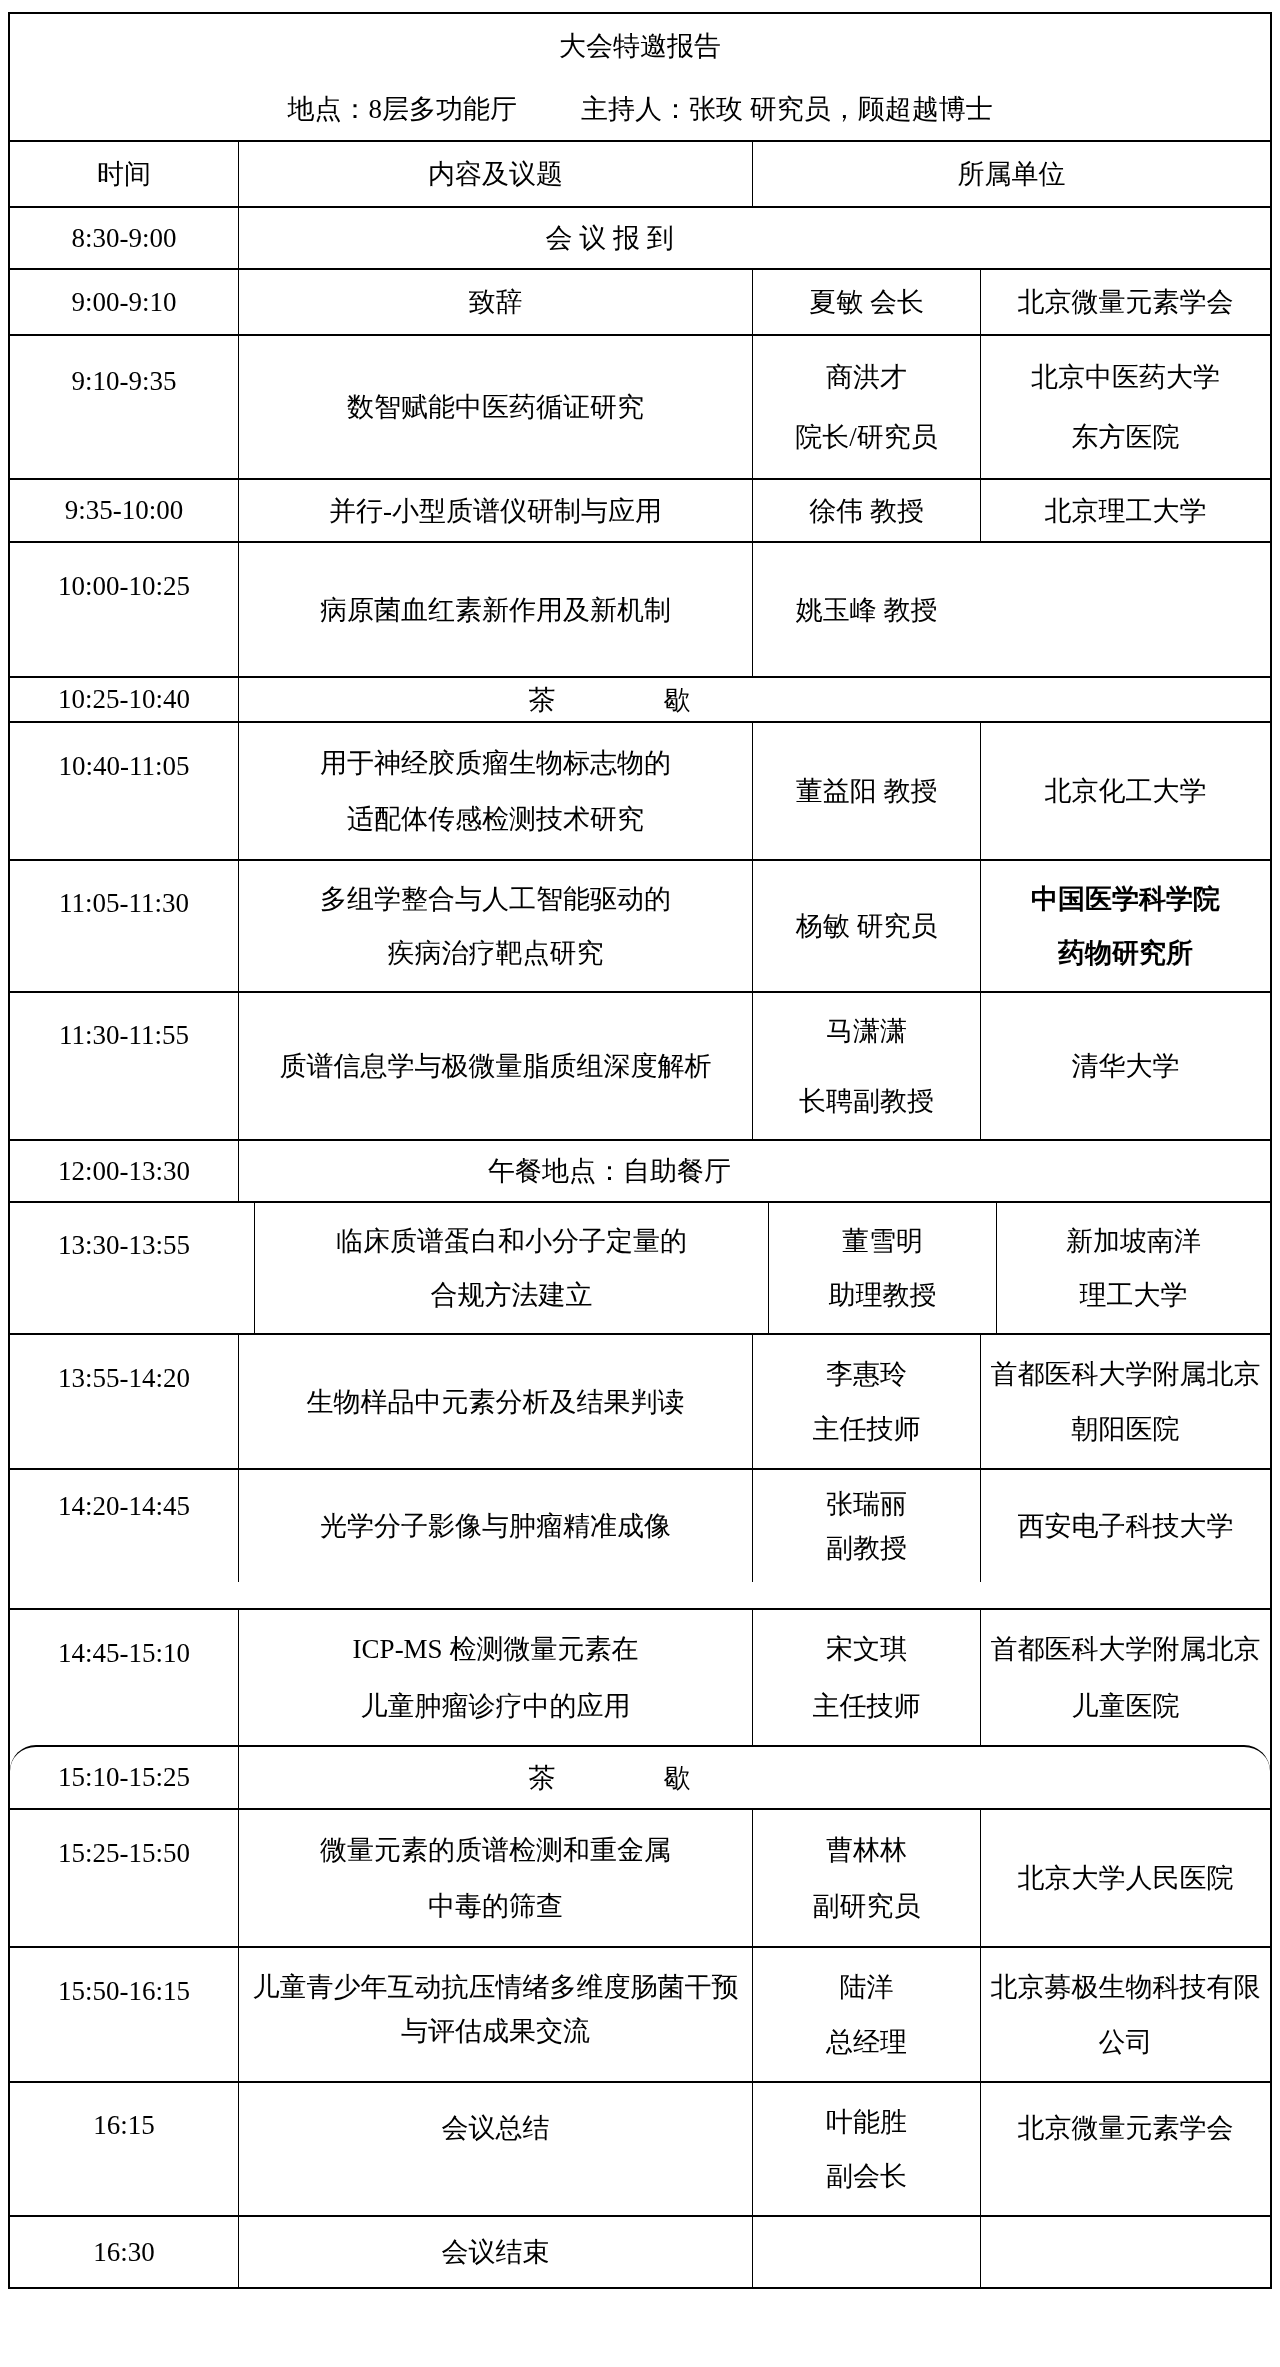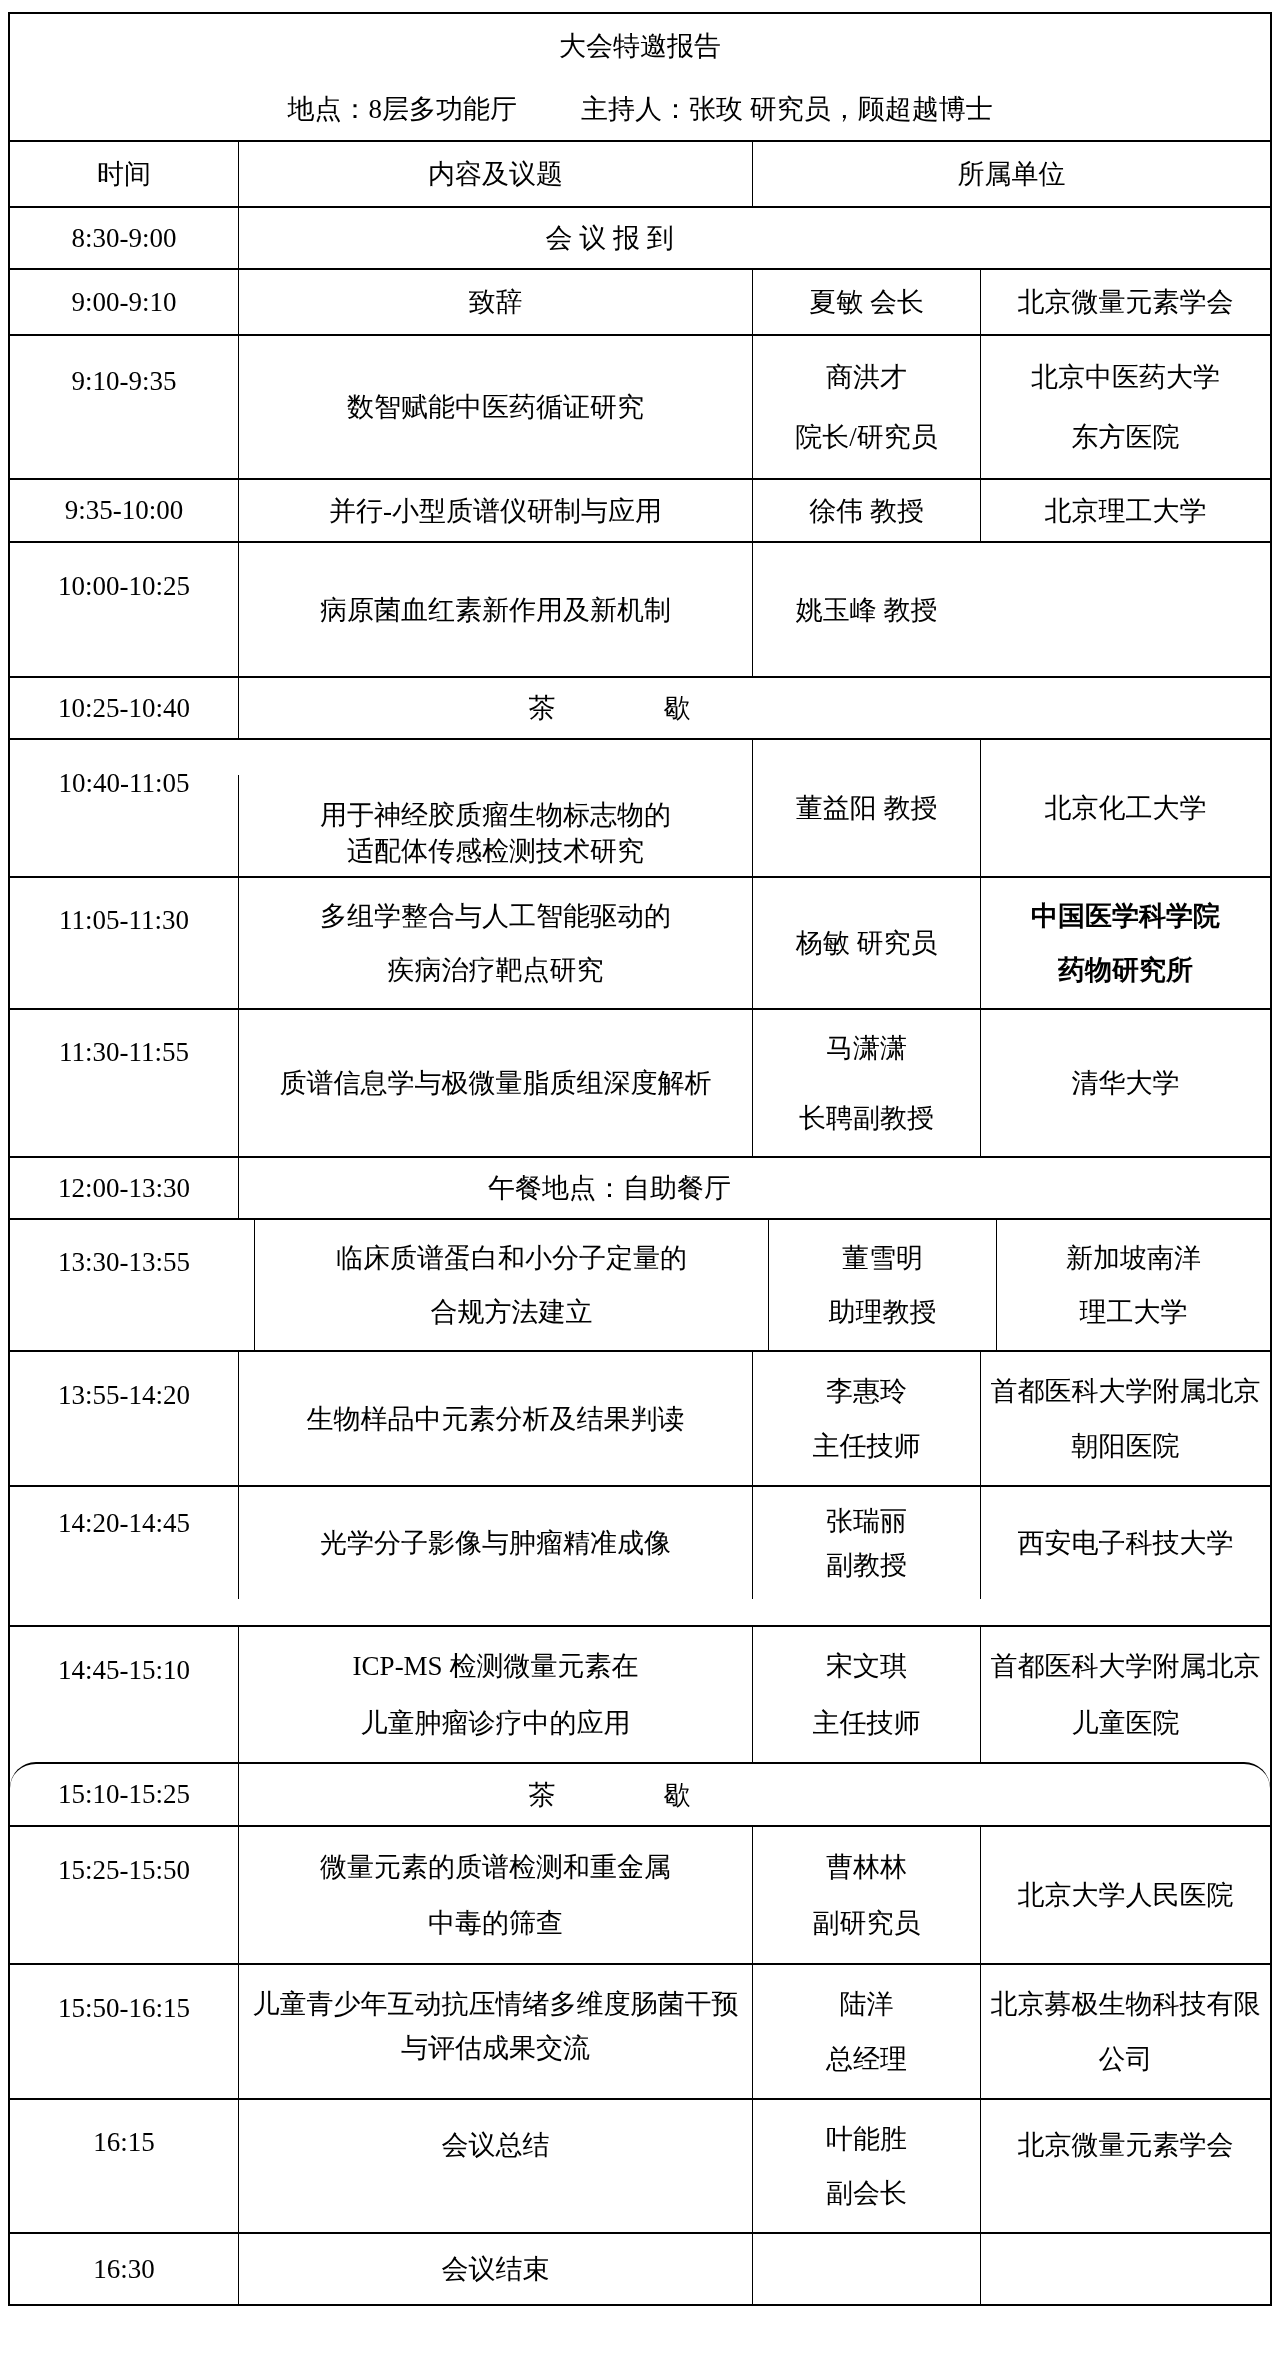--- a/index.html
+++ b/index.html
@@ -93,27 +93,27 @@
           <div class="cell time"><span class="line">9:35-10:00</span></div>
           <div class="cell topic"><span class="line">并行-小型质谱仪研制与应用</span></div>
           <div class="cell presenter"><span class="line">徐伟 教授</span></div>
           <div class="cell unit"><span class="line">北京理工大学</span></div>
         </div>
         <div class="row" style="height: 135px;">
           <div class="cell time vtop" style="padding-top: 28px;"><span class="line">10:00-10:25</span></div>
           <div class="cell topic"><span class="line">病原菌血红素新作用及新机制</span></div>
           <div class="cell presenter"><span class="line">姚玉峰 教授</span></div>
         </div>
-        <div class="row" style="height: 62px;">
+        <div class="row" style="height: 45px;">
           <div class="cell time"><span class="line">10:25-10:40</span></div>
           <div class="cell merged"><span class="line">茶　　　　歇</span></div>
         </div>
         <div class="row" style="height: 138px;">
           <div class="cell time vtop" style="padding-top: 28px;"><span class="line">10:40-11:05</span></div>
-          <div class="cell topic twolines" style="padding-top: 22px; padding-bottom: 22px; margin-top: 35px;"><span class="line">用于神经胶质瘤生物标志物的</span><span class="line">适配体传感检测技术研究</span></div>
+          <div class="cell topic twolines" style="padding-top: 22px; padding-bottom: 22px;"><span class="line">用于神经胶质瘤生物标志物的</span><span class="line">适配体传感检测技术研究</span></div>
           <div class="cell presenter"><span class="line">董益阳 教授</span></div>
           <div class="cell unit"><span class="line">北京化工大学</span></div>
         </div>
         <div class="row" style="height: 132px;">
           <div class="cell time vtop" style="padding-top: 27px;"><span class="line">11:05-11:30</span></div>
           <div class="cell topic twolines" style="padding-top: 20px; padding-bottom: 20px;"><span class="line">多组学整合与人工智能驱动的</span><span class="line">疾病治疗靶点研究</span></div>
           <div class="cell presenter"><span class="line">杨敏 研究员</span></div>
           <div class="cell unit twolines" style="padding-top: 20px; padding-bottom: 20px; font-weight: bold;"><span class="line">中国医学科学院</span><span class="line">药物研究所</span></div>
         </div>
         <div class="row" style="height: 148px;">

